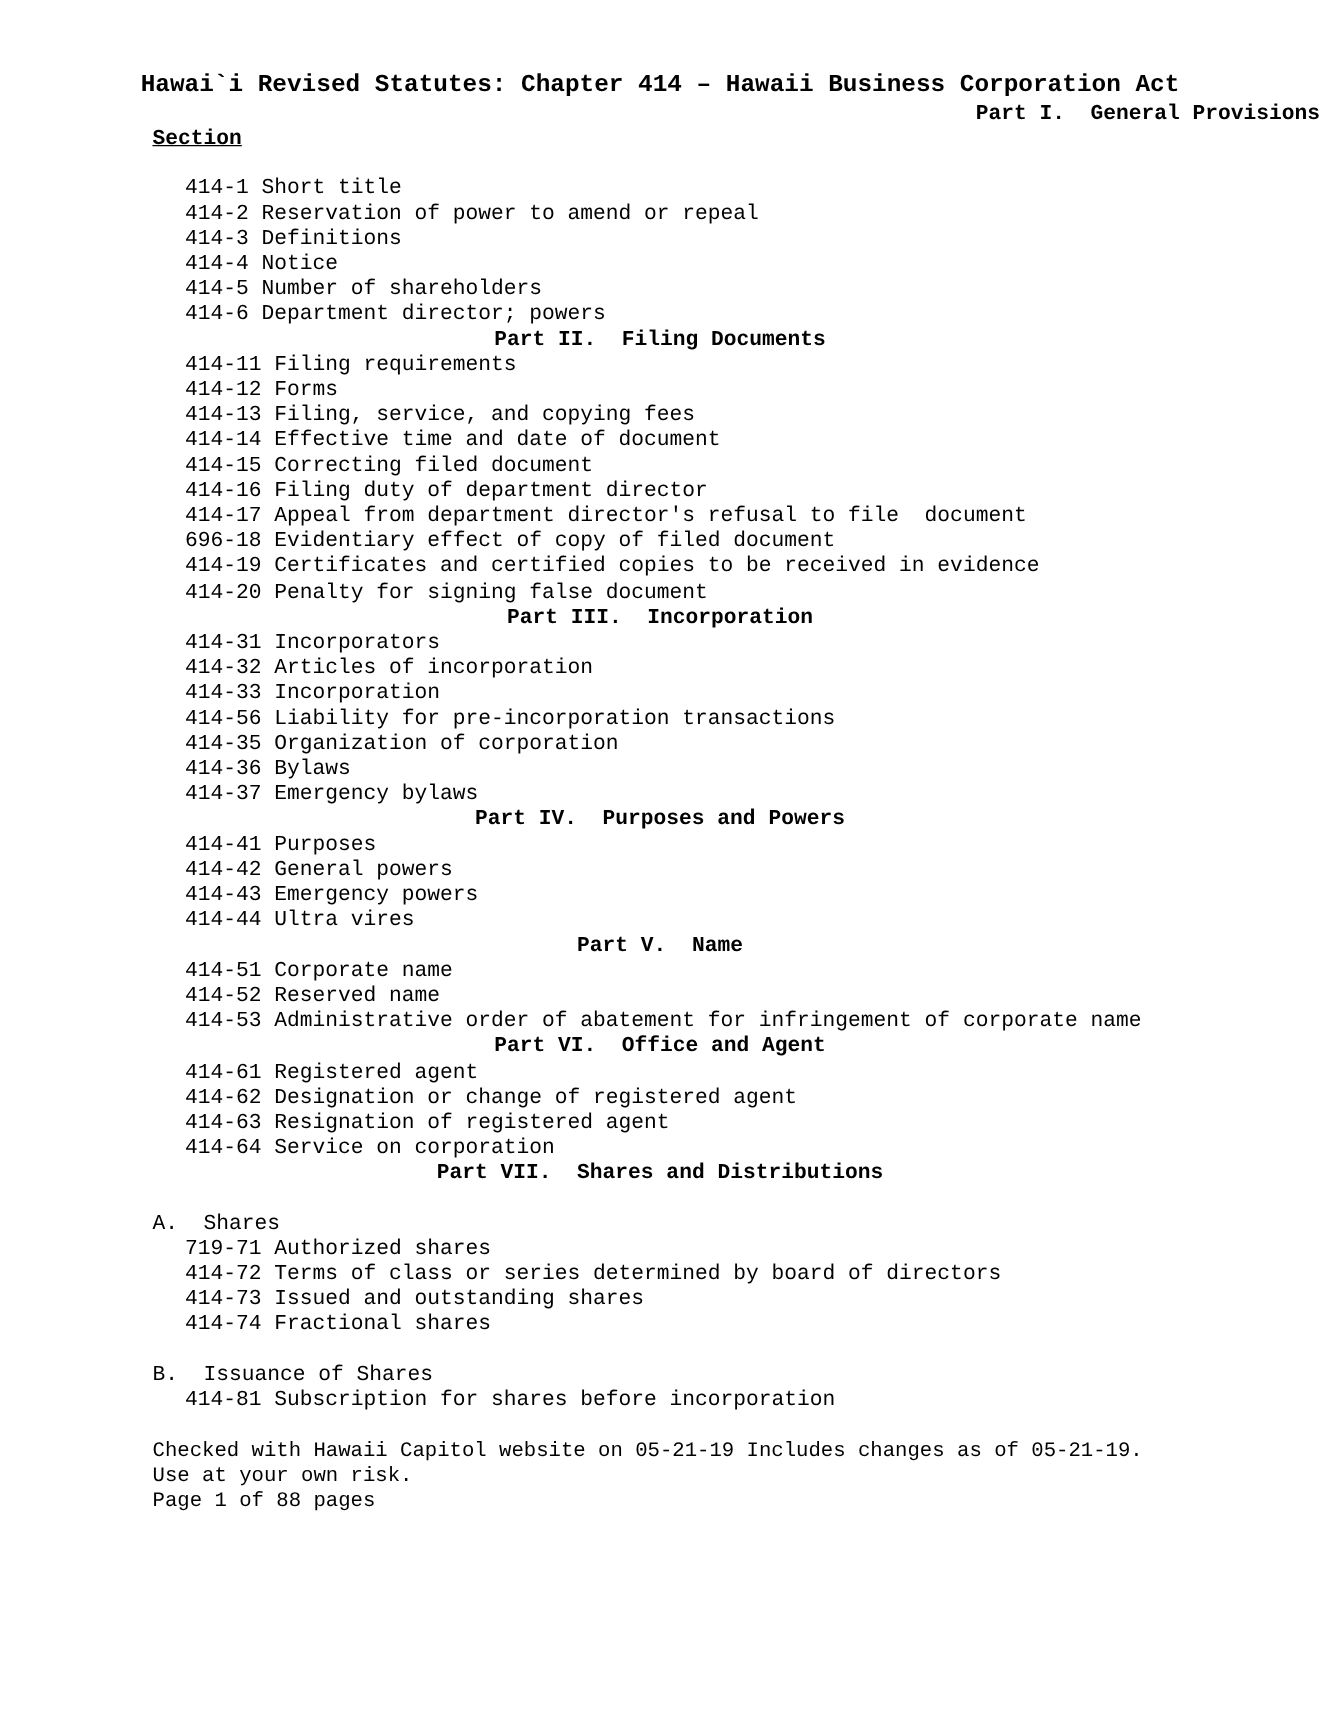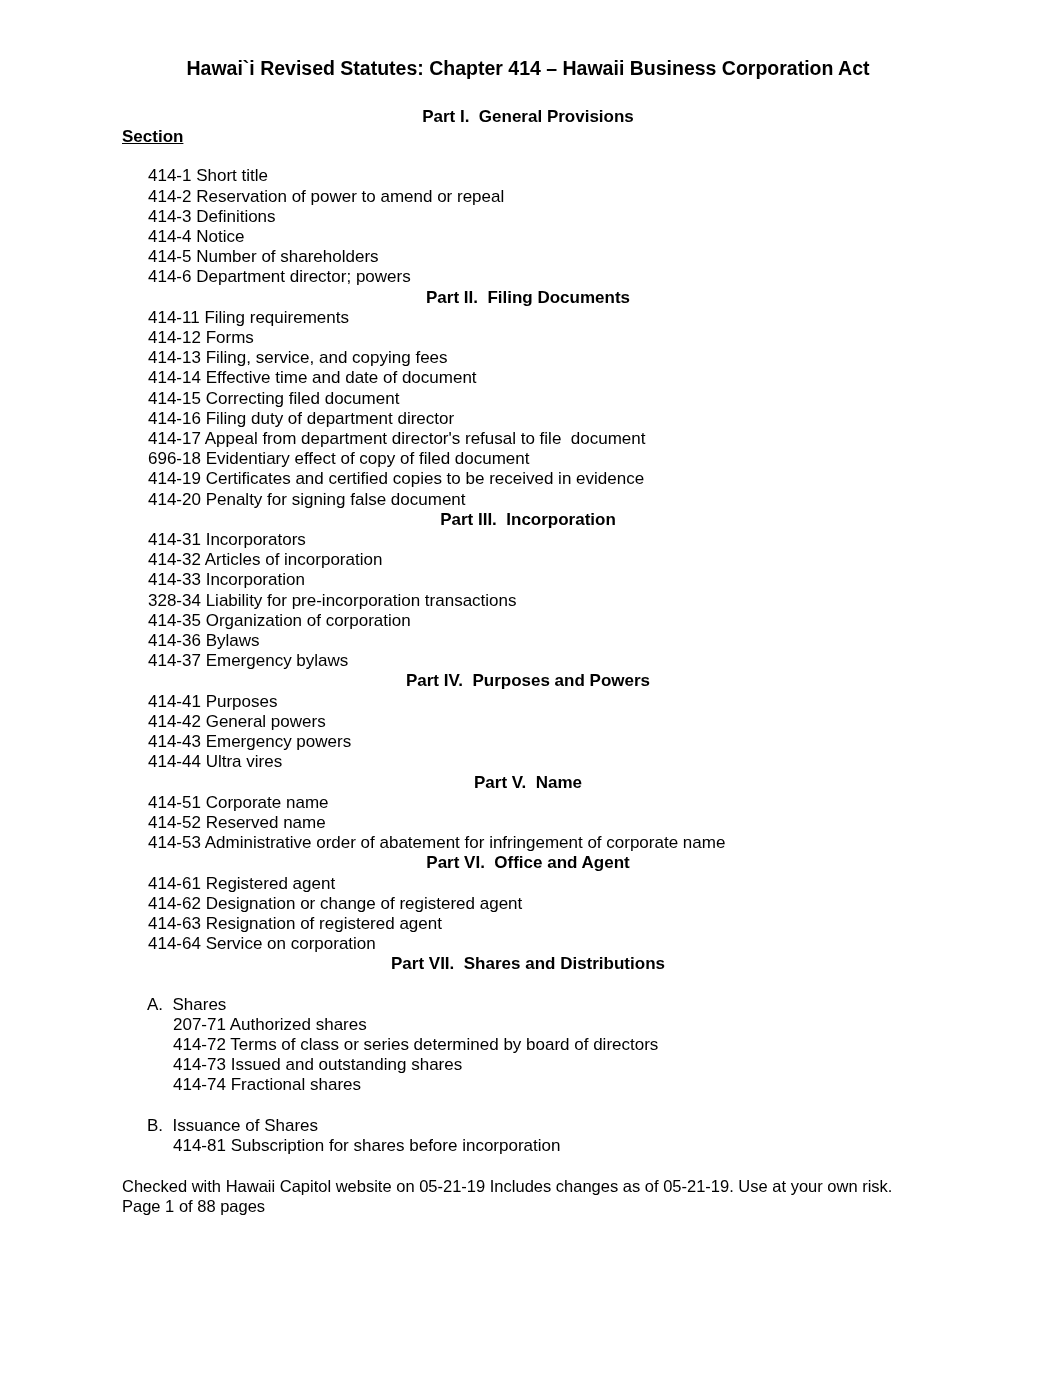--- a/index.html
+++ b/index.html
@@ -8,55 +8,54 @@
     background: #ffffff;
   }
   .page {
     position: relative;
     width: 1056px;
     height: 1220px;
     box-sizing: border-box;
     padding-top: 54px;
     background: #ffffff;
     color: #000000;
-    font-family: Liberation Sans, sans-serif;
+    font-family: Liberation Mono, monospace;
     font-size: 17px;
     line-height: 20.2px;
     overflow: hidden;
   }
   .doc-title {
     margin: 0;
     text-align: center;
     font-weight: bold;
     font-size: 19.5px;
     line-height: 28px;
     white-space: pre-wrap;
   }
   .part-heading {
     text-align: center;
     font-weight: bold;
     white-space: pre-wrap;
   }
   .toc-part:first-child .part-heading {
-    margin-top: 25px;
+    text-align: right;
   }
   .section-label {
     margin-left: 122px;
     margin-bottom: 19px;
     font-weight: bold;
     text-decoration: underline;
     white-space: pre-wrap;
   }
   .toc-item {
     margin-left: 148px;
     white-space: pre-wrap;
   }
   .toc-group {
     margin-top: 20px;
-    padding-left: 25px;
   }
   .group-label {
     margin-left: 122px;
     white-space: pre-wrap;
   }
   .footer {
     display: flex;
     justify-content: space-between;
     align-items: baseline;
     margin: 20px 113px 0 122px;
@@ -98,21 +97,21 @@
         <div class="toc-item">414-17 Appeal from department director's refusal to file  document</div>
         <div class="toc-item">696-18 Evidentiary effect of copy of filed document</div>
         <div class="toc-item">414-19 Certificates and certified copies to be received in evidence</div>
         <div class="toc-item">414-20 Penalty for signing false document</div>
       </div>
       <div class="toc-part">
         <div class="part-heading">Part III.  Incorporation</div>
         <div class="toc-item">414-31 Incorporators</div>
         <div class="toc-item">414-32 Articles of incorporation</div>
         <div class="toc-item">414-33 Incorporation</div>
-        <div class="toc-item">328-34 Liability for pre-incorporation transactions</div>
+        <div class="toc-item">414-56 Liability for pre-incorporation transactions</div>
         <div class="toc-item">414-35 Organization of corporation</div>
         <div class="toc-item">414-36 Bylaws</div>
         <div class="toc-item">414-37 Emergency bylaws</div>
       </div>
       <div class="toc-part">
         <div class="part-heading">Part IV.  Purposes and Powers</div>
         <div class="toc-item">414-41 Purposes</div>
         <div class="toc-item">414-42 General powers</div>
         <div class="toc-item">414-43 Emergency powers</div>
         <div class="toc-item">414-44 Ultra vires</div>
@@ -127,21 +126,21 @@
         <div class="part-heading">Part VI.  Office and Agent</div>
         <div class="toc-item">414-61 Registered agent</div>
         <div class="toc-item">414-62 Designation or change of registered agent</div>
         <div class="toc-item">414-63 Resignation of registered agent</div>
         <div class="toc-item">414-64 Service on corporation</div>
       </div>
       <div class="toc-part">
         <div class="part-heading">Part VII.  Shares and Distributions</div>
         <div class="toc-group">
           <div class="group-label">A.  Shares</div>
-          <div class="toc-item">207-71 Authorized shares</div>
+          <div class="toc-item">719-71 Authorized shares</div>
           <div class="toc-item">414-72 Terms of class or series determined by board of directors</div>
           <div class="toc-item">414-73 Issued and outstanding shares</div>
           <div class="toc-item">414-74 Fractional shares</div>
         </div>
         <div class="toc-group">
           <div class="group-label">B.  Issuance of Shares</div>
           <div class="toc-item">414-81 Subscription for shares before incorporation</div>
         </div>
       </div>
     </div>

